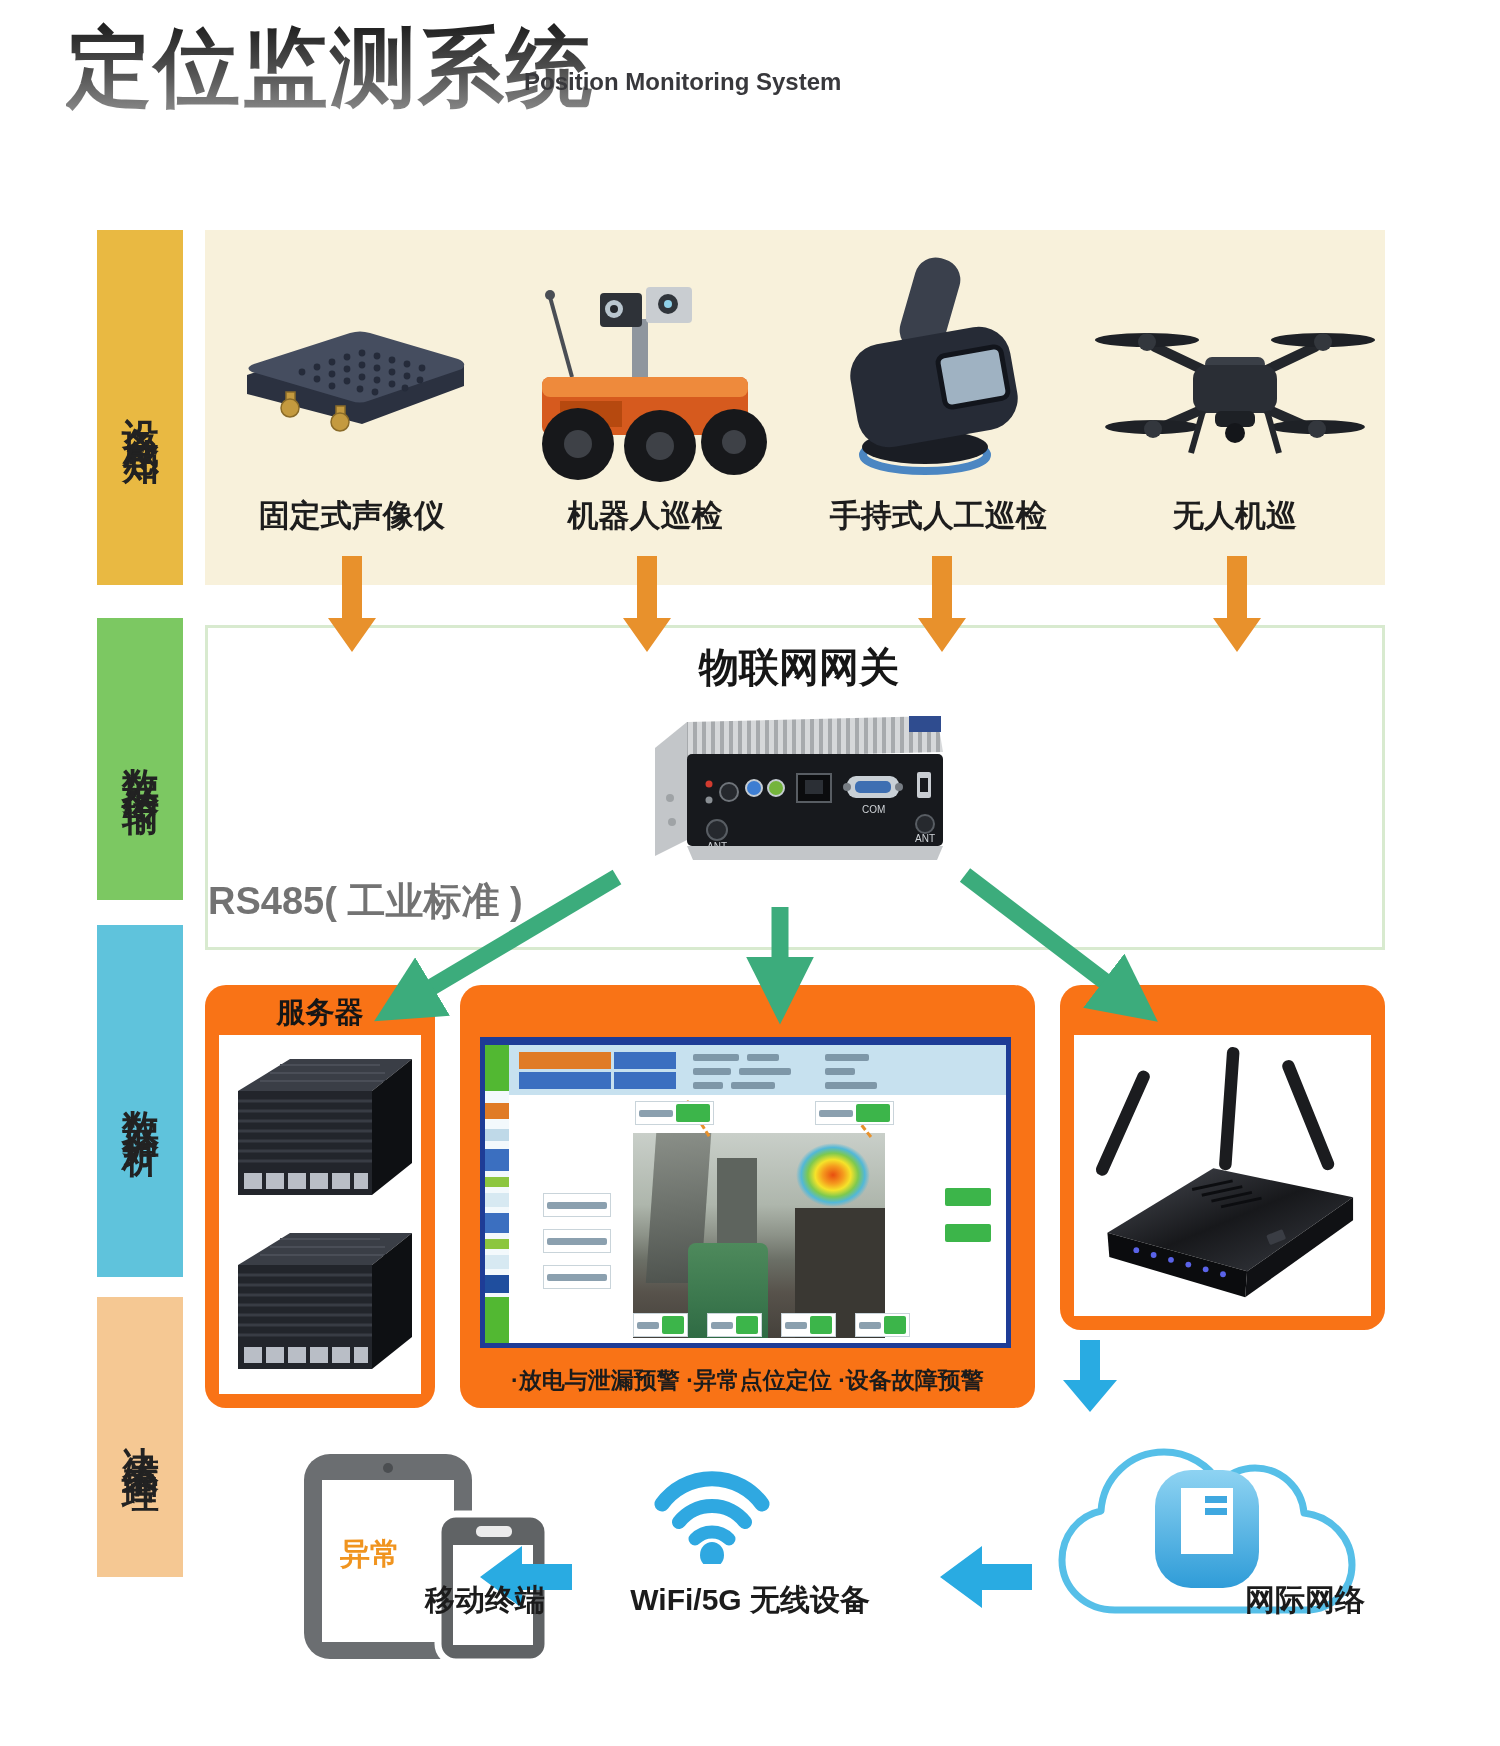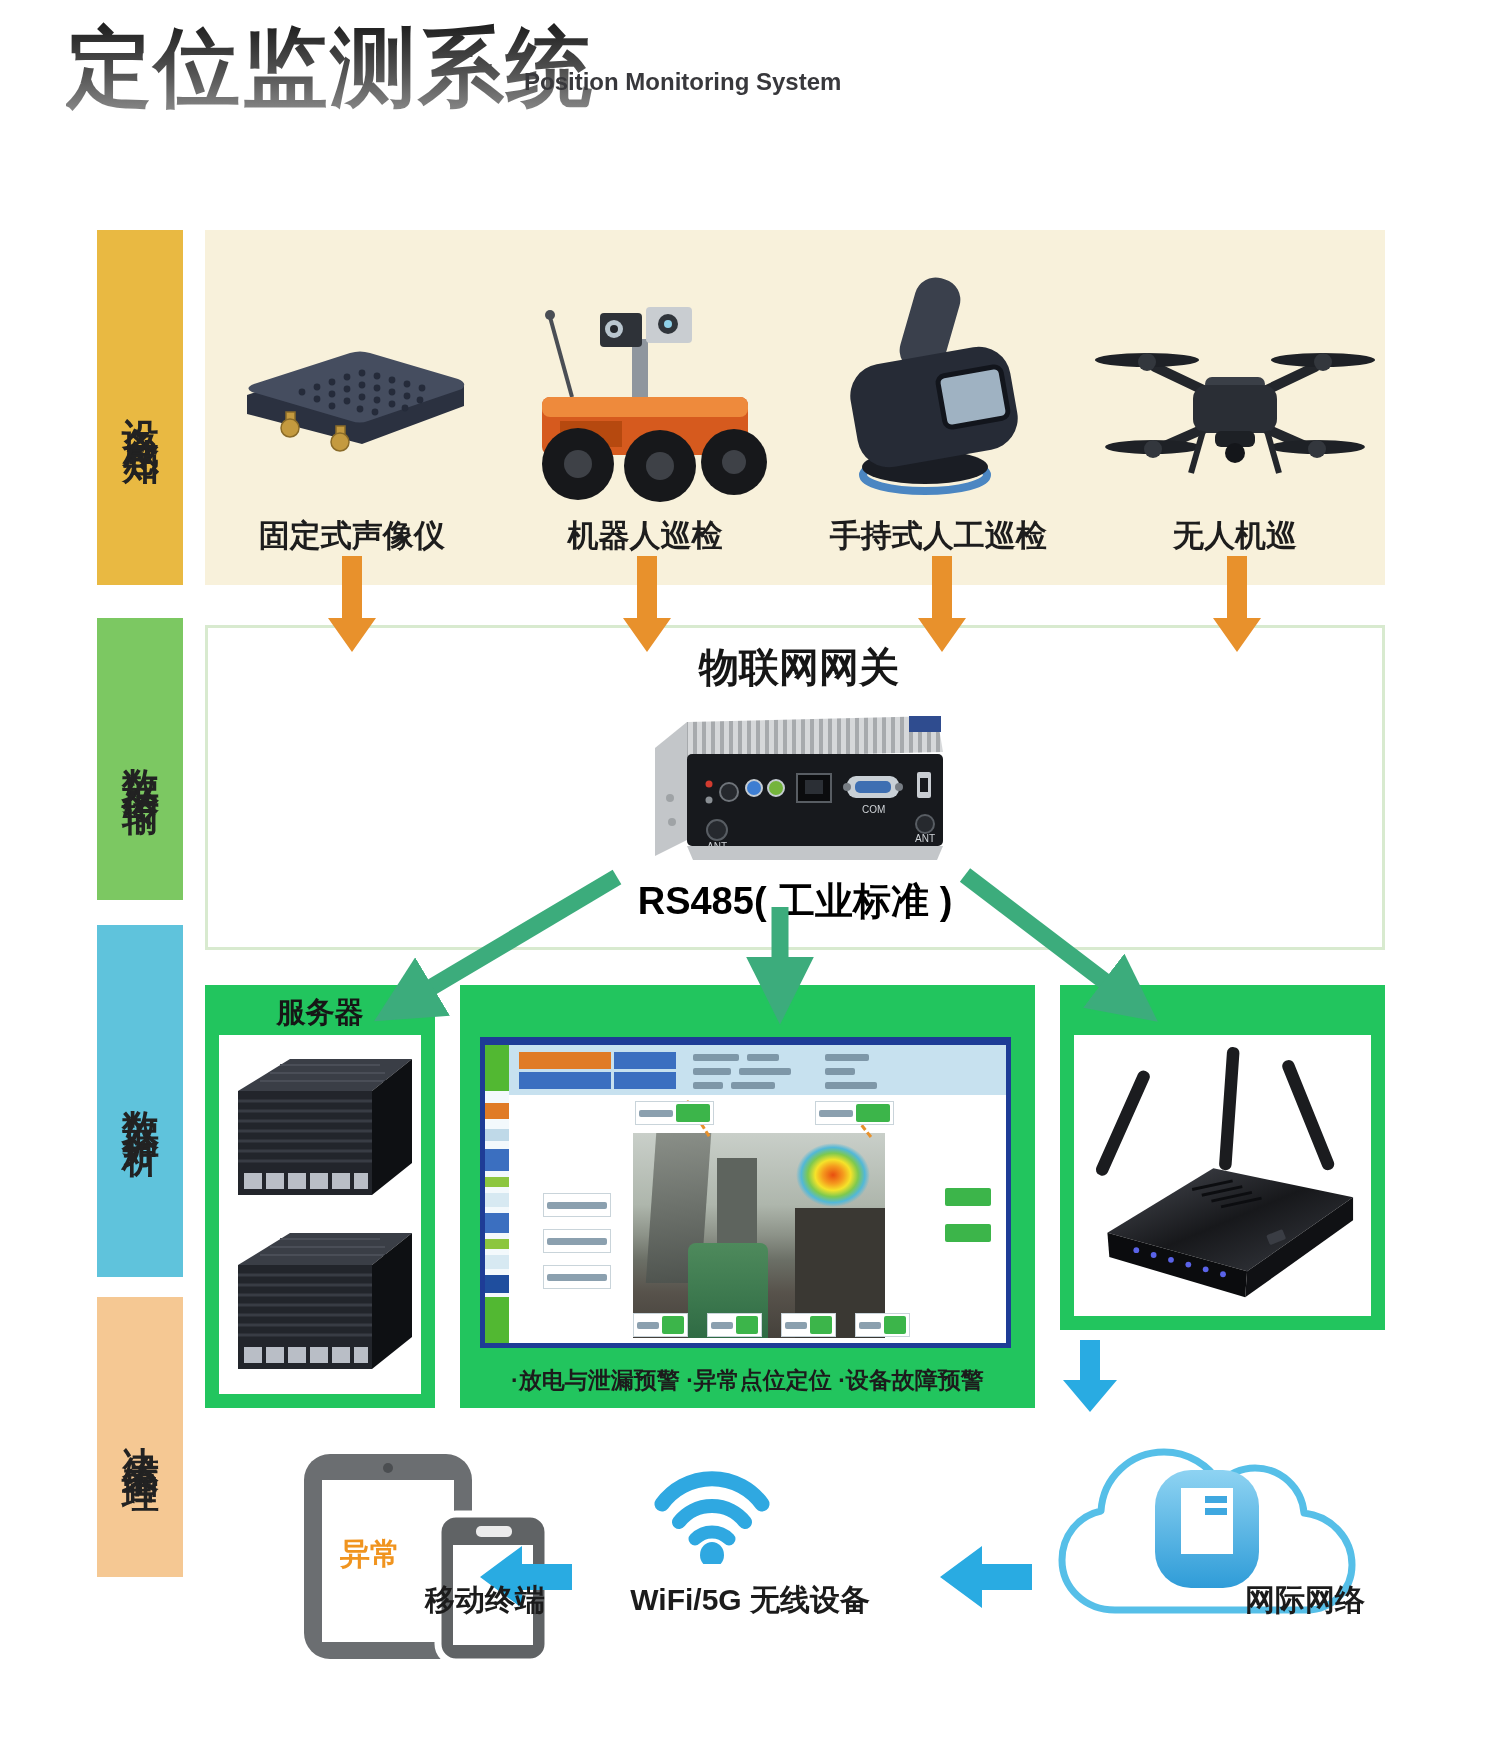--- a/index.html
+++ b/index.html
@@ -16,37 +16,37 @@
 
   
   .stage{ position:absolute; left:97px; width:86px; display:flex; align-items:center; justify-content:center; }
   .stage span{ writing-mode:vertical-rl; text-orientation:upright; font-size:37px; font-weight:bold; color:#222; letter-spacing:10px; }
   .stage-1{ top:230px; height:355px; }
   .stage-2{ top:618px; height:282px; }
   .stage-3{ top:925px; height:352px; }
   .stage-4{ top:1297px; height:280px; }
 
   
-  .panel-perception{ position:absolute; left:205px; top:230px; width:1180px; height:355px; background:#F8F1DB; display:flex; padding-top:20px; }
+  .panel-perception{ position:absolute; left:205px; top:230px; width:1180px; height:355px; background:#F8F1DB; display:flex; }
   .dev-cell{ flex:1; display:flex; flex-direction:column; align-items:center; }
   .dev-art{ height:255px; display:flex; align-items:flex-end; justify-content:center; }
   .dev-label{ margin-top:10px; font-size:31px; font-weight:bold; color:#1d1d1d; white-space:nowrap; }
 
   .oarrow{ position:absolute; width:48px; height:96px; color:#E8912C; z-index:5; }
   .oarrow svg{ display:block; width:100%; height:100%; }
 
   
   .panel-gateway{ position:absolute; left:205px; top:625px; width:1180px; height:325px; background:#fff; border:3px solid #D8EACF; }
   .gw-title{ position:absolute; top:12px; width:100%; text-align:center; font-size:40px; font-weight:bold; color:#161616;padding-left:8px; }
   .gw-art{ position:absolute; left:50%; transform:translateX(-50%); top:62px; }
-  .protocol{ position:absolute; top:248px; width:100%; text-align:center; font-size:38px; font-weight:bold; color:#000000; }
+  .protocol{ position:absolute; top:248px; width:100%; text-align:left; font-size:38px; font-weight:bold; color:#737373; }
   .greens{ position:absolute; left:205px; top:855px; width:1180px; height:185px; z-index:6; pointer-events:none; }
 
   
-  .panel-blue{ position:absolute; background:#22c55e; }
+  .panel-blue{ position:absolute; background:#f97316;border-radius:21px; }
   .panel-blue .pb-title{ position:absolute; top:8px; width:100%; text-align:center; font-size:29px; font-weight:bold; color:#161616; white-space:nowrap; }
   .panel-server{ left:205px; top:985px; width:230px; height:423px; }
   .panel-platform{ left:460px; top:985px; width:575px; height:423px; }
   .panel-router{ left:1060px; top:985px; width:325px; height:345px; }
   .server-inner{ position:absolute; left:14px; top:50px; width:202px; height:359px; background:#fff; }
   .router-inner{ position:absolute; left:14px; top:50px; width:297px; height:281px; background:#fff; }
 
   .shot{ position:absolute; left:20px; top:52px; width:531px; height:311px; background:#fff; border:5px solid #1E3C96; border-top-width:8px; }
   .shot-topbar{ position:absolute; left:0; top:0; right:0; height:50px; background:#C7E1EF; }
   .shot-side{ position:absolute; left:0; top:0; bottom:0; width:24px; background:#F3F9FC; }

